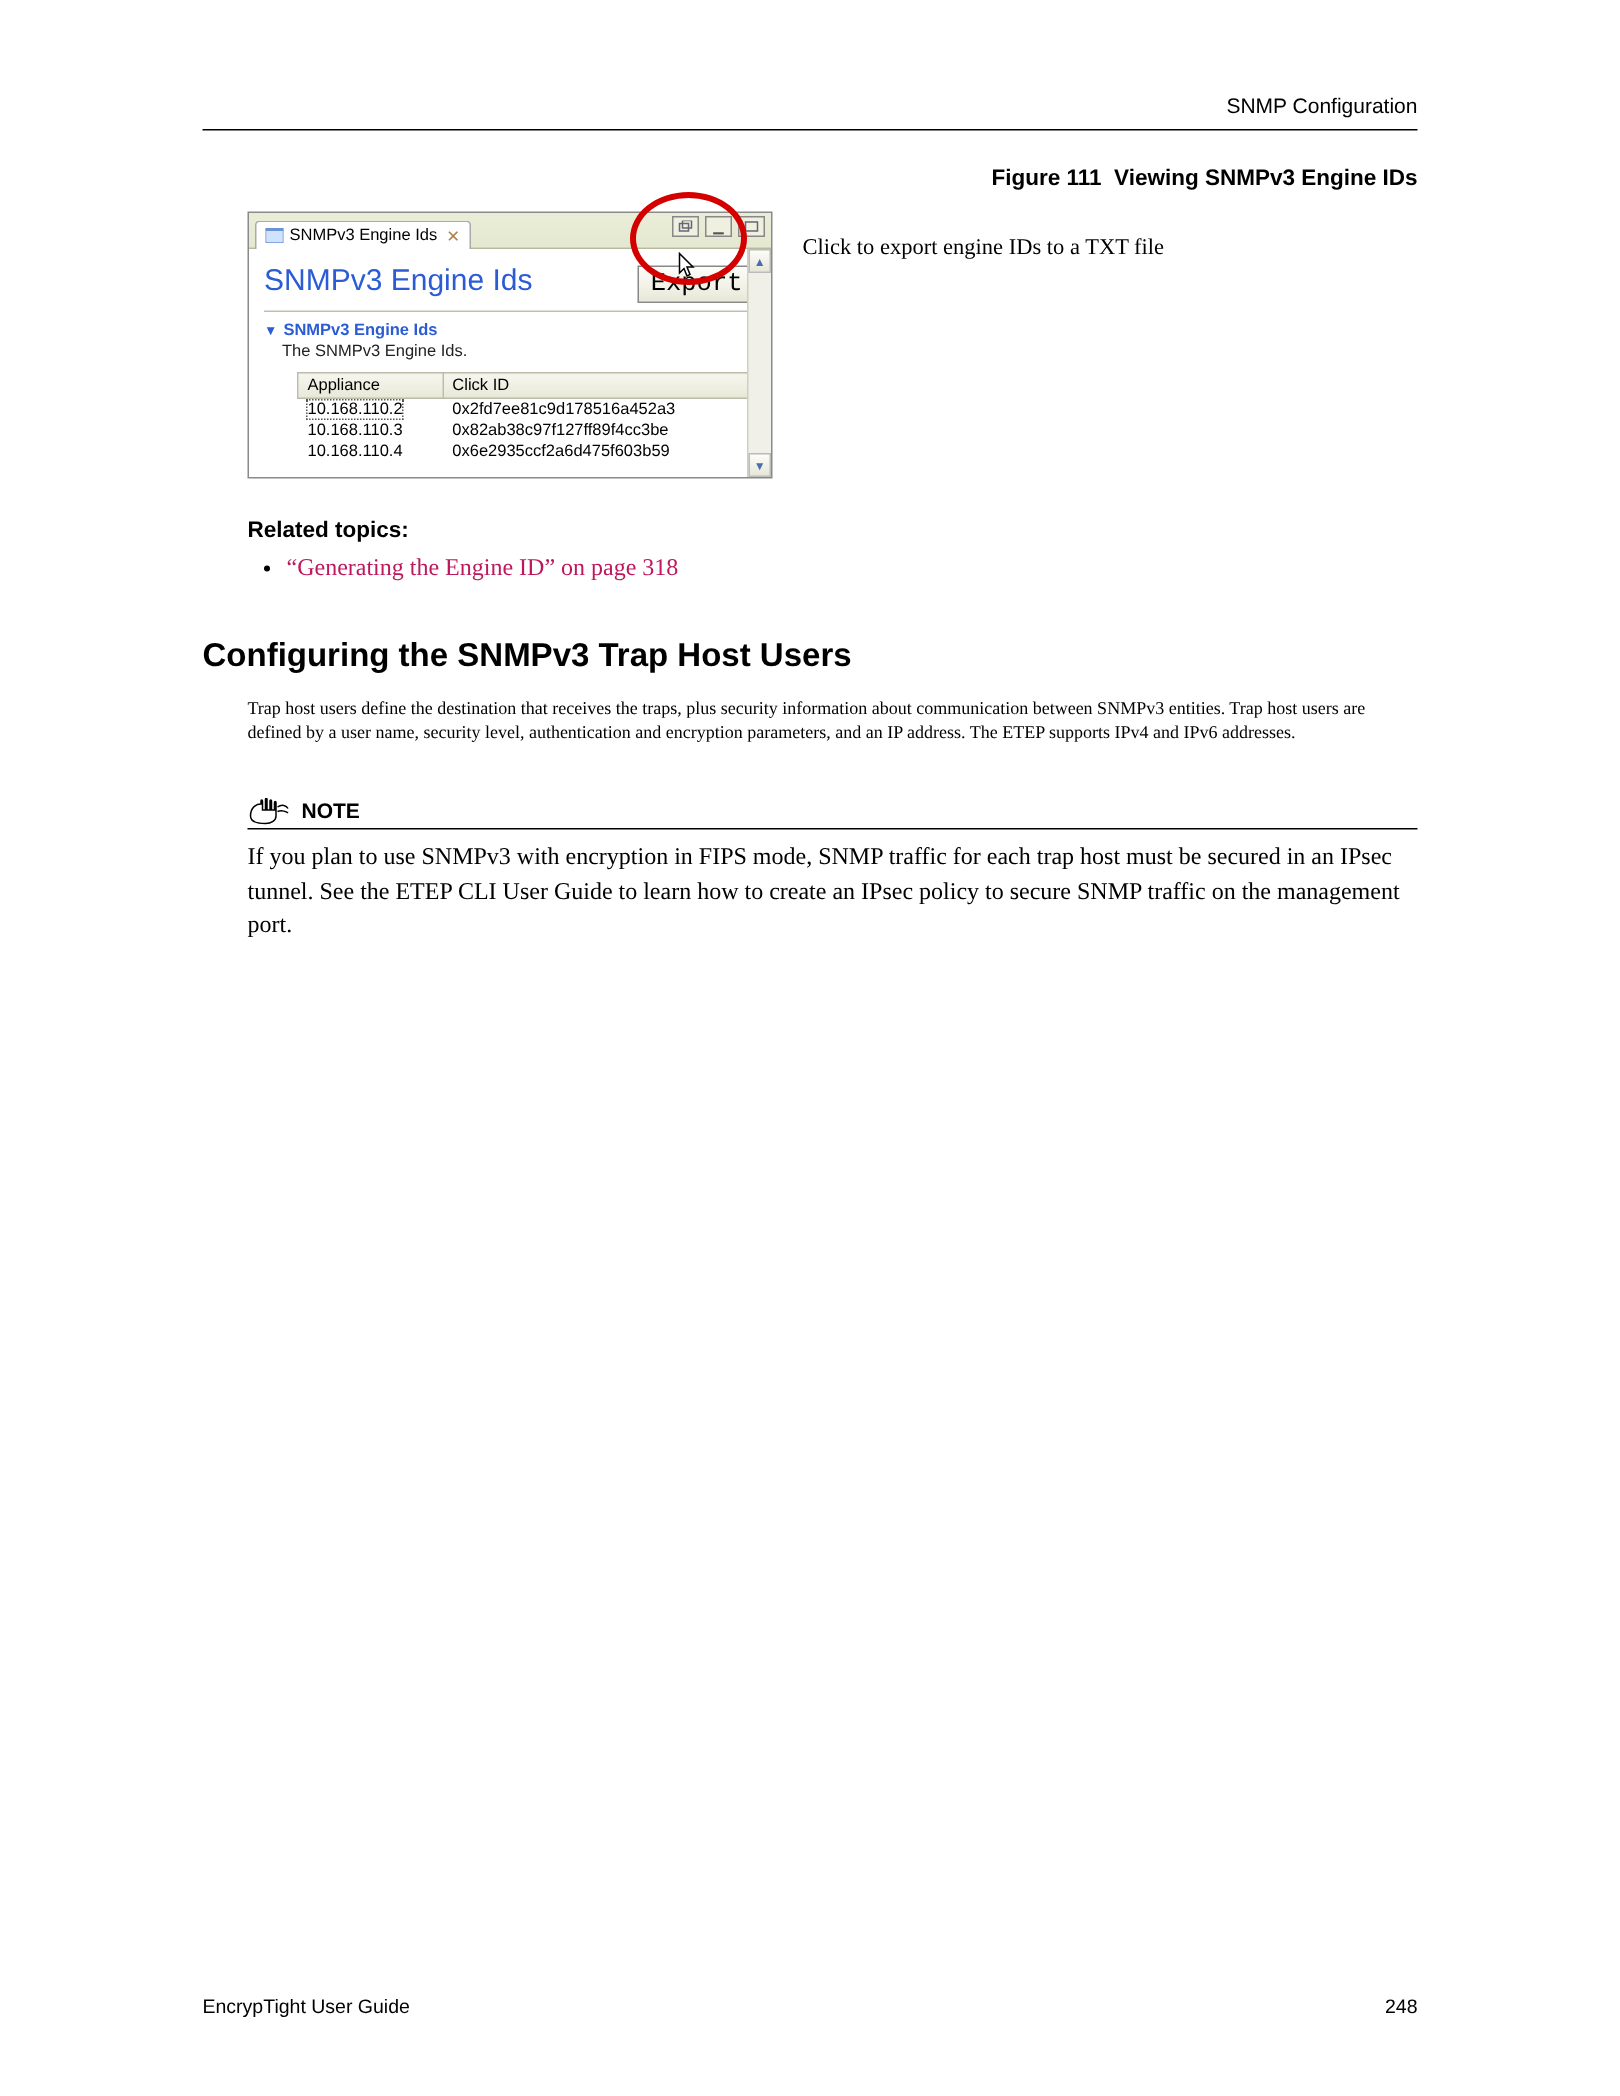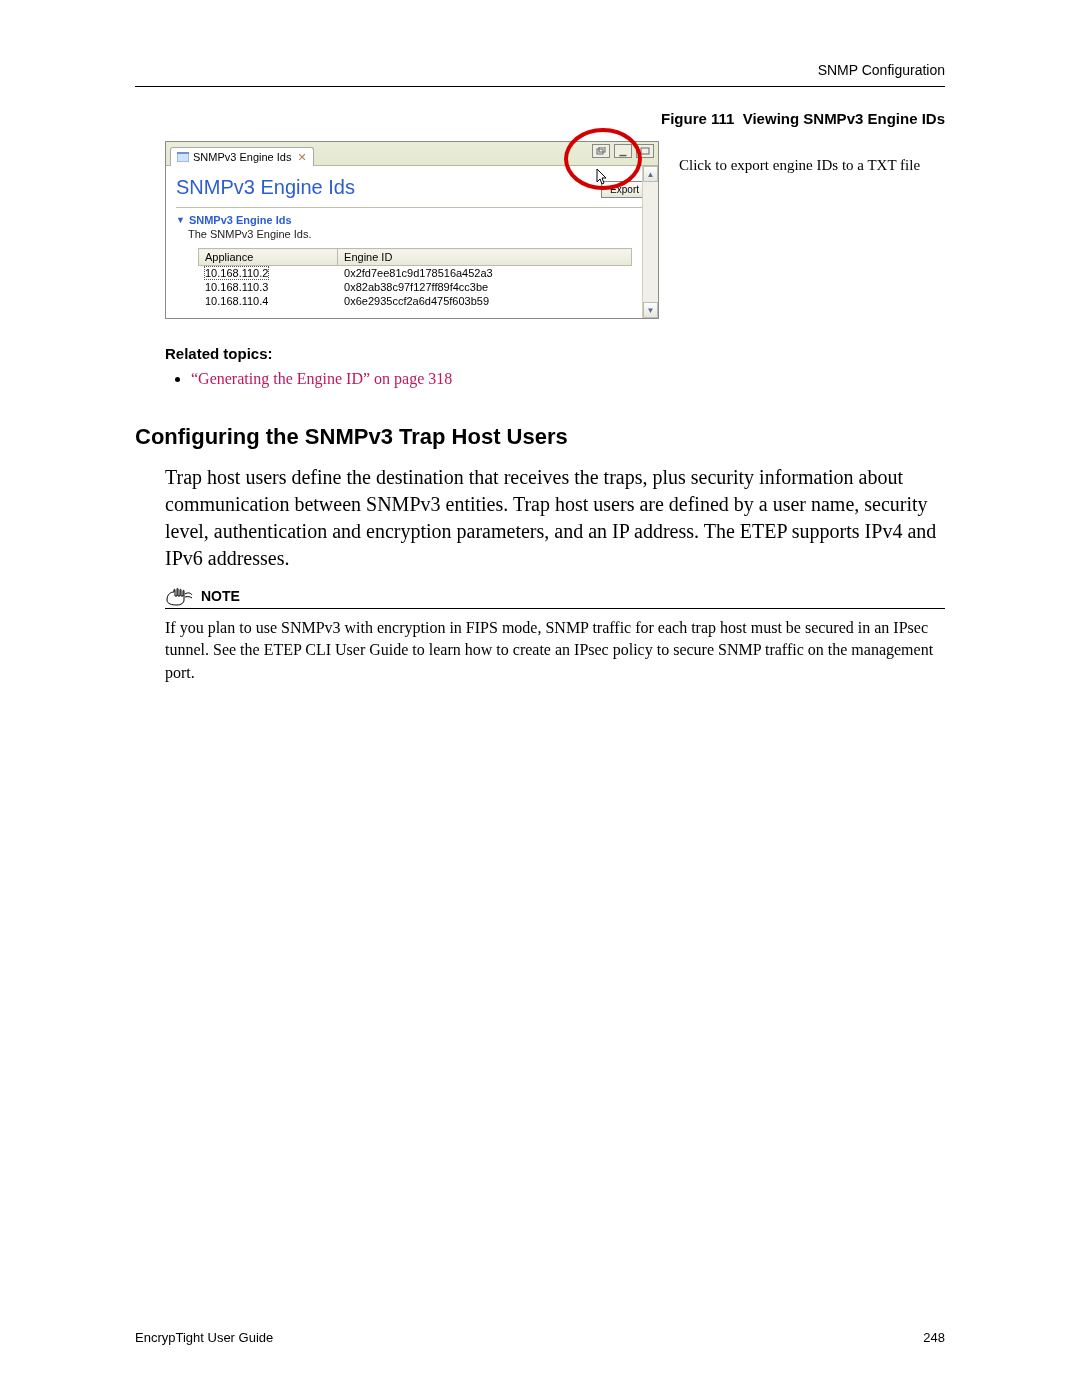--- a/index.html
+++ b/index.html
@@ -37,21 +37,21 @@
     text-align: right;
   }
   .figure-wrap {
     display: flex;
     align-items: flex-start;
     gap: 20px;
     margin-bottom: 26px;
     margin-left: 30px;
   }
   .app-window {
-    width: 494px;
+    width: 350px;
     background: linear-gradient(#eef2e2, #f4f6ec);
     border: 1px solid #8a8a8a;
     font-family: Tahoma, Arial, sans-serif;
     position: relative;
   }
   .tab-bar {
     display: flex;
     align-items: center;
     height: 24px;
     background: linear-gradient(#eaeed8, #e4e8d0);
@@ -115,24 +115,24 @@
   }
   .panel-title {
     font-family: Tahoma, Arial, sans-serif;
     color: #2b5cd4;
     font-size: 20px;
     padding: 4px 0 8px 0;
   }
   .export-btn {
     background: linear-gradient(#fdfdfa, #e8e8d8);
     border: 1px solid #888;
-    font-size: 10px;
+    font-size: 17px;
     padding: 2px 8px;
     cursor: pointer;
-    font-family: Liberation Sans, sans-serif;
+    font-family: Liberation Mono, monospace;
   }
   .divider {
     border-top: 1px solid #c0c0b0;
     margin-bottom: 6px;
   }
   .section-header {
     color: #2b5cd4;
     font-weight: bold;
     font-size: 11px;
     display: flex;
@@ -236,24 +236,24 @@
   }
   .section-heading {
     font-size: 22px;
     font-weight: bold;
     margin-top: 36px;
     margin-bottom: 14px;
     font-family: Arial, Helvetica, sans-serif;
   }
   .body-para {
     font-family: "Times New Roman", serif;
-    font-size: 20px;
+    font-size: 12px;
     line-height: 1.35;
     margin-left: 30px;
-    margin-bottom: 16px;
+    margin-bottom: 36px;
   }
   .note-block {
     margin-left: 30px;
   }
   .note-head-row {
     display: flex;
     gap: 8px;
     border-bottom: 1px solid #000;
     padding-bottom: 2px;
     width: 100%;
@@ -339,21 +339,21 @@
         <div class="section-header">
           <span class="twisty">▼</span>
           <span>SNMPv3 Engine Ids</span>
         </div>
         <div class="section-desc">The SNMPv3 Engine Ids.</div>
 
         <table class="data-table">
           <thead>
             <tr>
               <th>Appliance</th>
-              <th>Engine ID</th>
+              <th>Click ID</th>
             </tr>
           </thead>
           <tbody>
             <tr>
               <td><span class="cell-selected">10.168.110.2</span></td>
               <td>0x2fd7ee81c9d178516a452a3</td>
             </tr>
             <tr>
               <td>10.168.110.3</td>
               <td>0x82ab38c97f127ff89f4cc3be</td>

